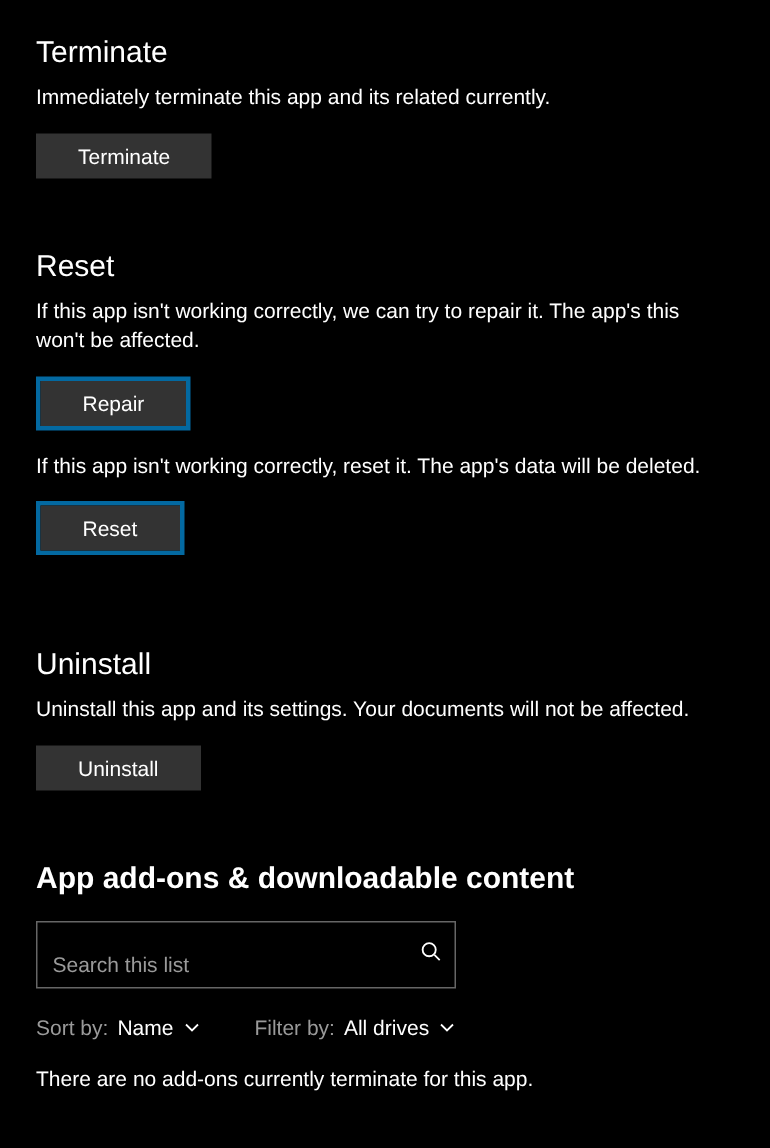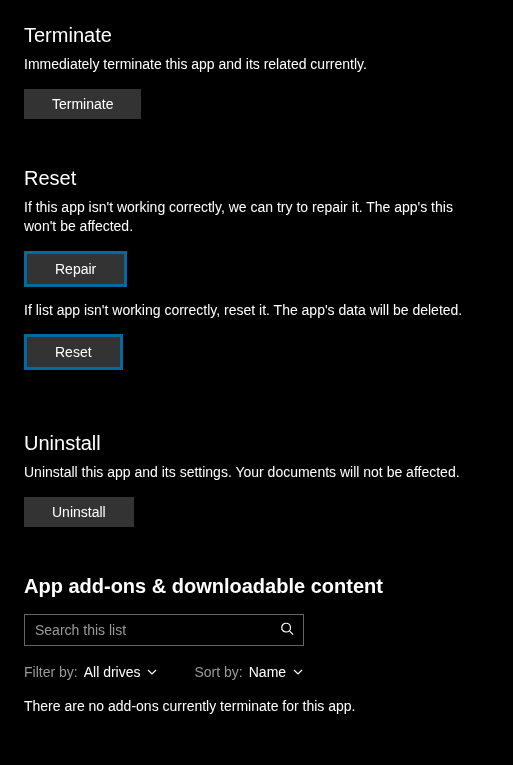--- a/index.html
+++ b/index.html
@@ -59,21 +59,21 @@
     .search-wrap {
       position: relative;
       width: 280px;
       margin-bottom: 18px;
     }
     .search-input {
       width: 100%;
       background: #000000;
       border: 1px solid #666666;
       color: #ffffff;
-      padding: 7px 36px 7px 10px;
+      padding: 20px 36px 7px 10px;
       font-size: 14px;
       font-family: inherit;
     }
     .search-input::placeholder {
       color: #9a9a9a;
     }
     .search-icon {
       position: absolute;
       right: 10px;
       top: 50%;
@@ -115,21 +115,21 @@
   <p class="section-desc">Immediately terminate this app and its related currently.</p>
   <button class="btn">Terminate</button>
 </div>
 
 <div class="section">
   <h2 class="section-title">Reset</h2>
   <p class="section-desc">If this app isn't working correctly, we can try to repair it. The app's this won't be affected.</p>
   <div class="highlight">
     <button class="btn">Repair</button>
   </div>
-  <p class="section-desc">If list app isn't working correctly, reset it. The app's data will be deleted.</p>
+  <p class="section-desc">If this app isn't working correctly, reset it. The app's data will be deleted.</p>
   <div class="highlight">
     <button class="btn">Reset</button>
   </div>
 </div>
 
 <div class="section">
   <h2 class="section-title">Uninstall</h2>
   <p class="section-desc">Uninstall this app and its settings. Your documents will not be affected.</p>
   <button class="btn">Uninstall</button>
 </div>
@@ -140,31 +140,31 @@
     <input class="search-input" type="text" placeholder="Search this list" style="">
     <span class="search-icon">
       <svg width="14" height="14" viewBox="0 0 16 16" fill="none" stroke="currentColor" stroke-width="1.4">
         <circle cx="7" cy="7" r="5"></circle>
         <line x1="11" y1="11" x2="15" y2="15"></line>
       </svg>
     </span>
   </div>
   <div class="filter-row">
     <div class="filter-item">
-      <span class="filter-label">Filter by:</span>
-      <span class="filter-value">All drives</span>
+      <span class="filter-label">Sort by:</span>
+      <span class="filter-value">Name</span>
       <span class="chevron">
         <svg width="12" height="12" viewBox="0 0 12 12" fill="none" stroke="currentColor" stroke-width="1.2">
           <polyline points="2,4 6,8 10,4"></polyline>
         </svg>
       </span>
     </div>
     <div class="filter-item">
-      <span class="filter-label">Sort by:</span>
-      <span class="filter-value">Name</span>
+      <span class="filter-label">Filter by:</span>
+      <span class="filter-value">All drives</span>
       <span class="chevron">
         <svg width="12" height="12" viewBox="0 0 12 12" fill="none" stroke="currentColor" stroke-width="1.2">
           <polyline points="2,4 6,8 10,4"></polyline>
         </svg>
       </span>
     </div>
   </div>
   <p class="empty-text">There are no add-ons currently terminate for this app.</p>
 </div>
 

